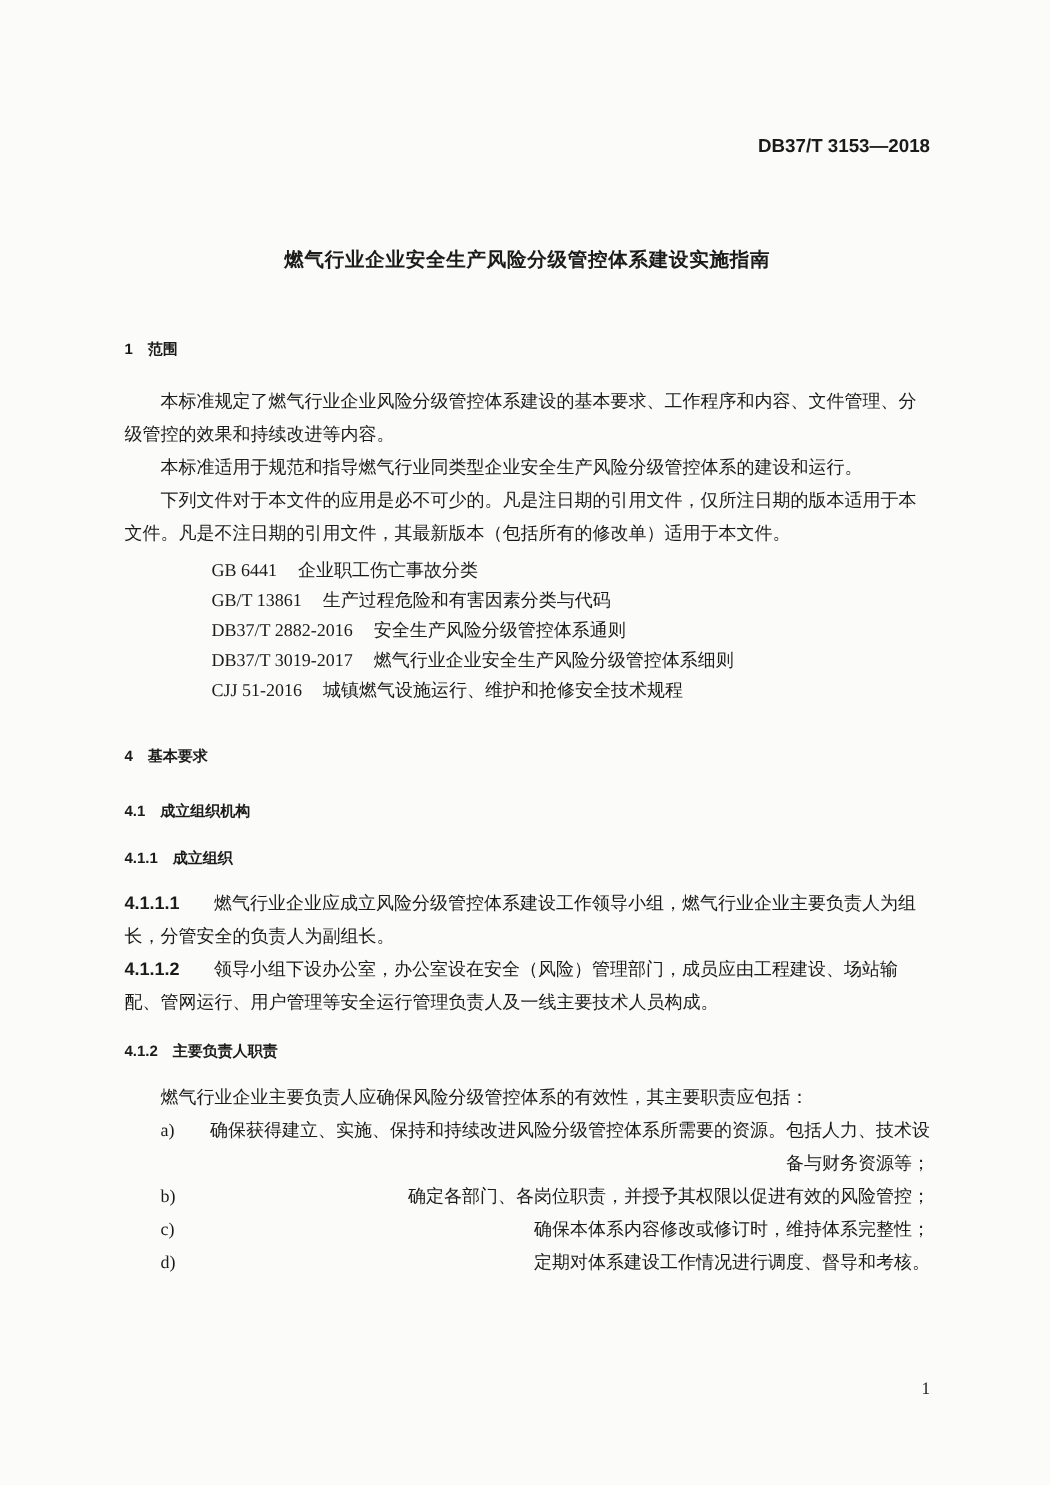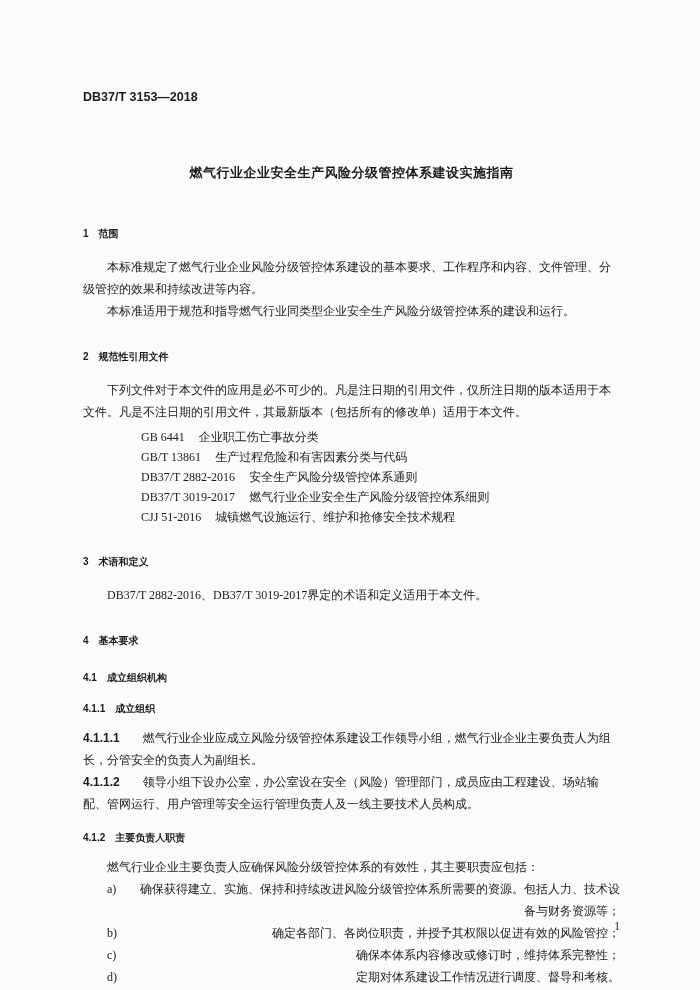--- a/index.html
+++ b/index.html
@@ -14,20 +14,21 @@
   .page {
     position: relative;
     width: 700px;
     height: 990px;
     padding: 90px 80px 0 83px;
     font-size: 12px;
     line-height: 22px;
   }
   .doc-number {
     display: block;
+    text-align: right;
     font-family: "Liberation Sans", sans-serif;
     font-weight: 700;
     font-size: 12.5px;
     line-height: 14px;
   }
   .doc-title {
     margin: 56px 0 40px;
     text-align: center;
     font-family: "Liberation Sans", sans-serif;
     font-weight: 700;
@@ -77,45 +78,40 @@
 
   <h1 class="doc-title">燃气行业企业安全生产风险分级管控体系建设实施指南</h1>
 
   <section>
     <h2 class="h-l1">1　范围</h2>
     <p class="para">本标准规定了燃气行业企业风险分级管控体系建设的基本要求、工作程序和内容、文件管理、分级管控的效果和持续改进等内容。</p>
     <p class="para">本标准适用于规范和指导燃气行业同类型企业安全生产风险分级管控体系的建设和运行。</p>
   </section>
 
   <section>
-    <h2 class="h-l1">2　规范性引用文件</h2>
     <p class="para">下列文件对于本文件的应用是必不可少的。凡是注日期的引用文件，仅所注日期的版本适用于本文件。凡是不注日期的引用文件，其最新版本（包括所有的修改单）适用于本文件。</p>
     <div class="ref-list">
       <div class="ref">
         <span class="ref-code">GB 6441</span><span class="ref-name">企业职工伤亡事故分类</span>
       </div>
       <div class="ref">
         <span class="ref-code">GB/T 13861</span><span class="ref-name">生产过程危险和有害因素分类与代码</span>
       </div>
       <div class="ref">
         <span class="ref-code">DB37/T 2882-2016</span><span class="ref-name">安全生产风险分级管控体系通则</span>
       </div>
       <div class="ref">
         <span class="ref-code">DB37/T 3019-2017</span><span class="ref-name">燃气行业企业安全生产风险分级管控体系细则</span>
       </div>
       <div class="ref">
         <span class="ref-code">CJJ 51-2016</span><span class="ref-name">城镇燃气设施运行、维护和抢修安全技术规程</span>
       </div>
     </div>
   </section>
 
-  <section>
-    <h2 class="h-l1">3　术语和定义</h2>
-    <p class="para">DB37/T 2882-2016、DB37/T 3019-2017界定的术语和定义适用于本文件。</p>
-  </section>
 
   <section>
     <h2 class="h-l1">4　基本要求</h2>
 
     <h3 class="h-l2">4.1　成立组织机构</h3>
 
     <h4 class="h-l3">4.1.1　成立组织</h4>
     <p class="clause">
       <span class="clause-num">4.1.1.1</span><span class="clause-text">燃气行业企业应成立风险分级管控体系建设工作领导小组，燃气行业企业主要负责人为组长，分管安全的负责人为副组长。</span>
     </p>

